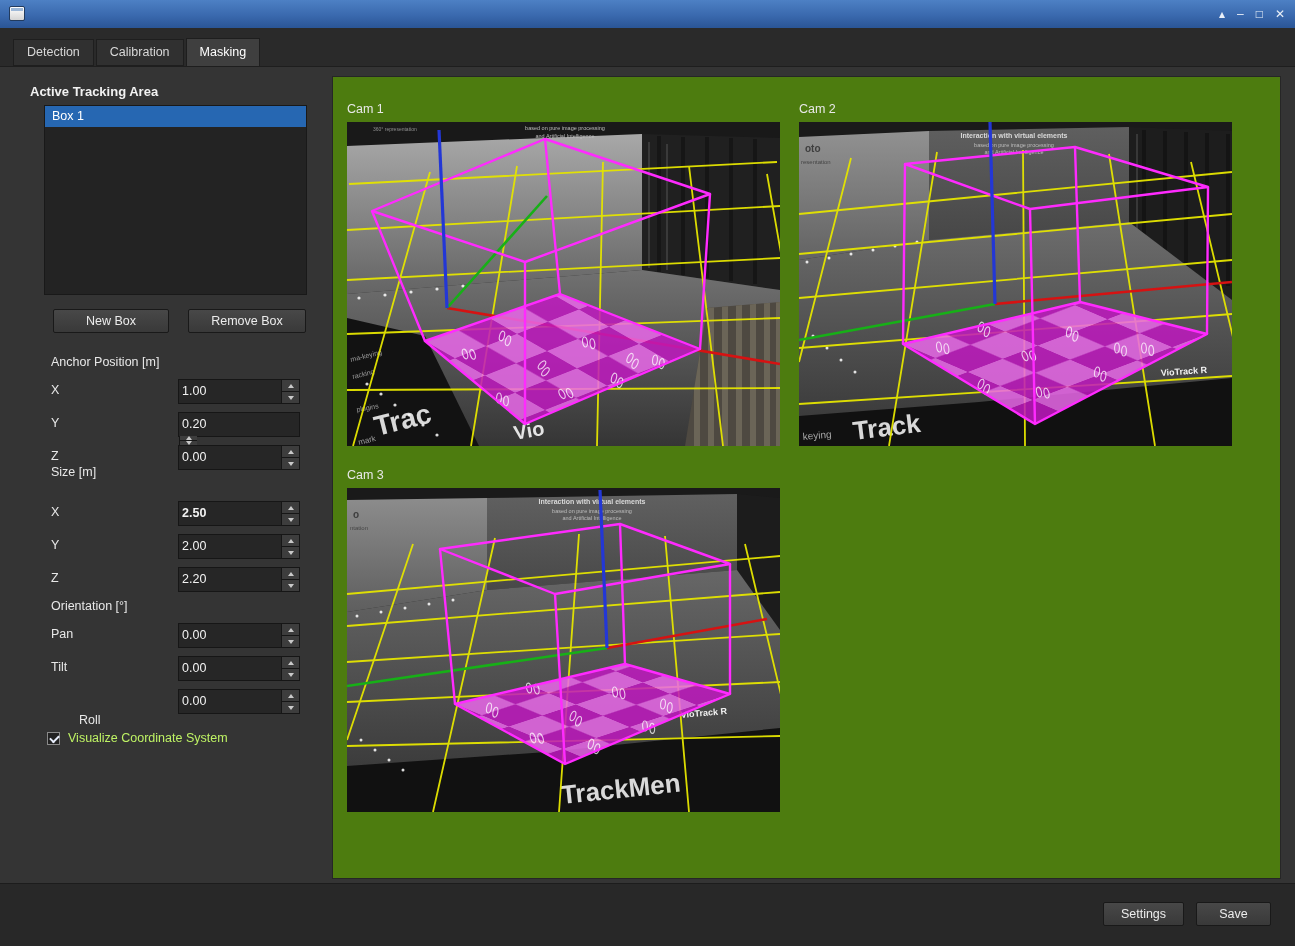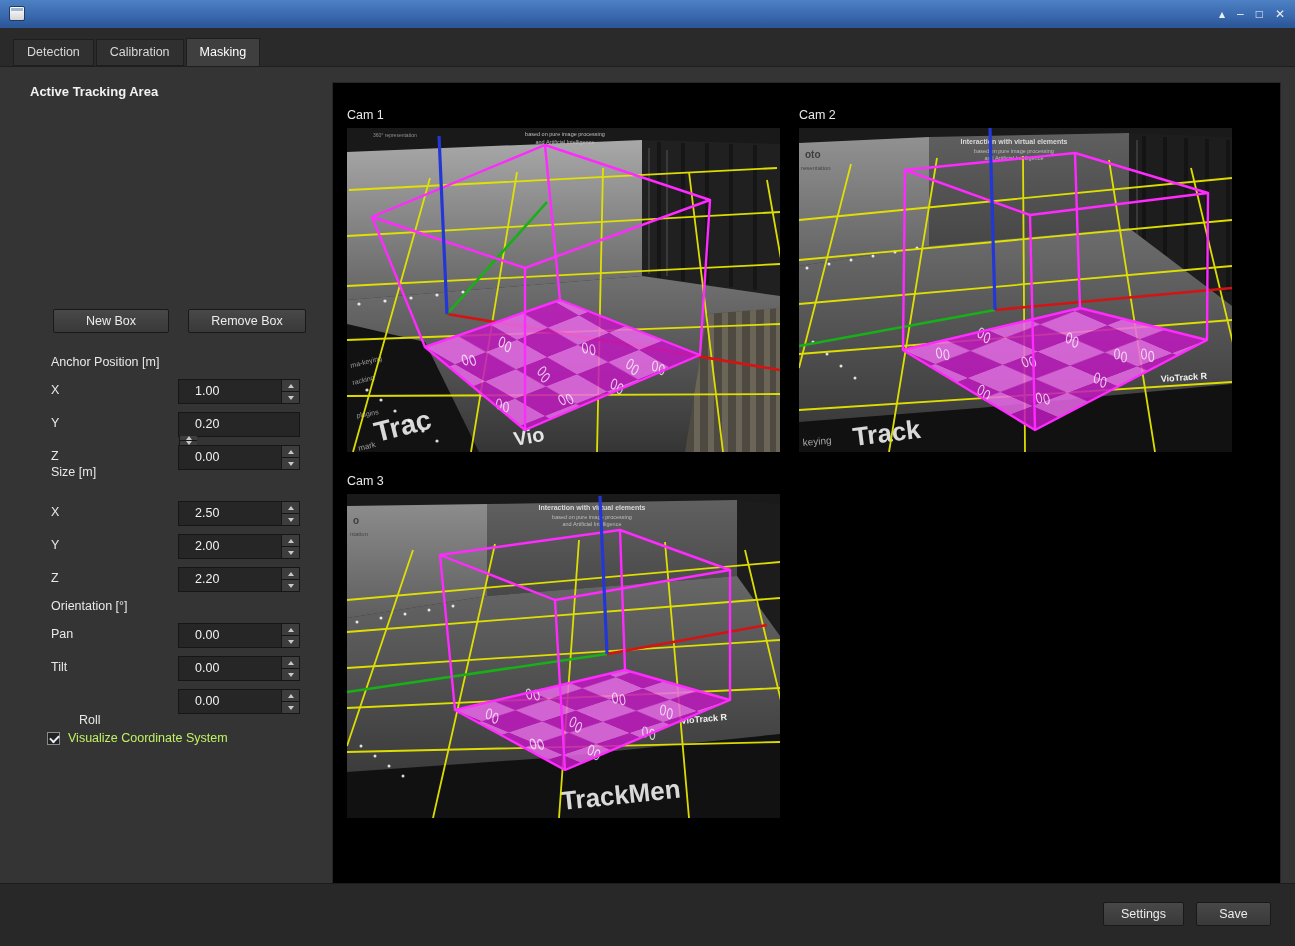--- a/index.html
+++ b/index.html
@@ -32,34 +32,34 @@
   .listbox { position:absolute; left:44px; top:38px; width:263px; height:190px;
     background:#232323; border:1px solid #191919; box-sizing:border-box; }
   .list-item { height:21px; line-height:21px; padding-left:7px; font-size:12.5px; color:#ffffff; }
   .list-item.selected { background:#2667b2; }
   .btn { background:linear-gradient(180deg,#484848,#393939); border:1px solid #191919; border-radius:2px;
     color:#ececec; font-size:12.5px; display:flex; align-items:center; justify-content:center; box-sizing:border-box; }
   .btn.sb { position:absolute; height:24px; }
   .seclab, .rowlab { position:absolute; left:51px; font-size:12.5px; color:#e8e8e8; }
   .spin { position:absolute; left:178px; width:122px; height:25px; background:#262626;
     border:1px solid #161616; display:flex; box-sizing:border-box; }
-  .spin-val { flex:1; font-size:12.5px; color:#f2f2f2; line-height:23px; padding-left:16px; }
+  .spin-val { flex:1; font-size:12.5px; color:#f2f2f2; line-height:23px; padding-left:3px; }
   .spin-btns { width:17px; display:flex; flex-direction:column; border-left:1px solid #161616; }
   .spin-up, .spin-dn { flex:1; background:#3d3d3d; display:flex; align-items:center; justify-content:center; }
   .spin-up { border-bottom:1px solid #161616; }
   .tri-up { width:0; height:0; border-left:3px solid transparent; border-right:3px solid transparent; border-bottom:4px solid #c9c9c9; }
   .tri-dn { width:0; height:0; border-left:3px solid transparent; border-right:3px solid transparent; border-top:4px solid #c9c9c9; }
   .cbrow { position:absolute; left:47px; display:flex; align-items:center; gap:8px; }
   .checkbox { width:13px; height:13px; background:#222222; border:1px solid #8a8a8a; box-sizing:border-box; position:relative; }
   .checkmark { position:absolute; left:2px; top:2px; width:7px; height:4px;
     border-left:2px solid #e8eefc; border-bottom:2px solid #e8eefc; transform:rotate(-45deg); }
   .cblabel { font-size:12.5px; color:#bef264; }
   
-  .viewpanel { position:absolute; left:332px; top:15px; width:949px; height:803px;
-    background:#000000; border:1px solid #262626; box-sizing:border-box; }
+  .viewpanel { position:absolute; left:332px; top:9px; width:949px; height:803px;
+    background:#4d7c0f; border:1px solid #262626; box-sizing:border-box; }
   .cam-label { position:absolute; font-size:12.5px; color:#e8e8e8; }
   .cam-view { position:absolute; width:433px; height:324px; background:#222222; }
   
   .footer { position:absolute; left:0; right:0; bottom:0; height:62px; background:#282828; border-top:1px solid #1c1c1c; }
   .btn.ft { position:absolute; height:24px; top:18px; }
   
   svg text { font-family:"Liberation Sans", sans-serif; }
   .gl { stroke:#e4e400; stroke-width:1.8; fill:none; opacity:.96; }
   .bx { stroke:#ff2aff; stroke-width:2.4; fill:none; stroke-linejoin:round; }
   .axr { stroke:#d61212; stroke-width:2.6; }
@@ -105,20 +105,23 @@
   <div class="tab">Calibration</div>
   <div class="tab active">Masking</div>
 </div>
 <div class="tabline"></div>
 
 <div class="main">
 
   <div class="sidebar">
     <div class="side-title">Active Tracking Area</div>
 
+    <div class="listbox">
+      <div class="list-item selected">Box 1</div>
+    </div>
 
     <div class="btn sb" style="left:53px; top:242px; width:116px;">New Box</div>
     <div class="btn sb" style="left:180px; top:242px; width:118px;margin-left:8px;">Remove Box</div>
 
     <div class="seclab" style="top:288px;">Anchor Position [m]</div>
 
     <div class="rowlab" style="top:316px;">X</div>
     <div class="spin" style="top:312px;">
       <div class="spin-val">1.00</div>
       <div class="spin-btns">
@@ -153,21 +156,21 @@
           </div>
         <div class="spin-dn">
             <span class="tri-dn"></span>
           </div>
       </div>
     </div>
 
     <div class="seclab" style="top:398px;">Size [m]</div>
 
     <div class="rowlab" style="top:438px;">X</div>
-    <div class="spin" style="top:434px;">
+    <div class="spin" style="top:434px;font-weight:bold;">
       <div class="spin-val">2.50</div>
       <div class="spin-btns">
         <div class="spin-up">
             <span class="tri-up"></span>
           </div>
         <div class="spin-dn">
             <span class="tri-dn"></span>
           </div>
       </div>
     </div>

